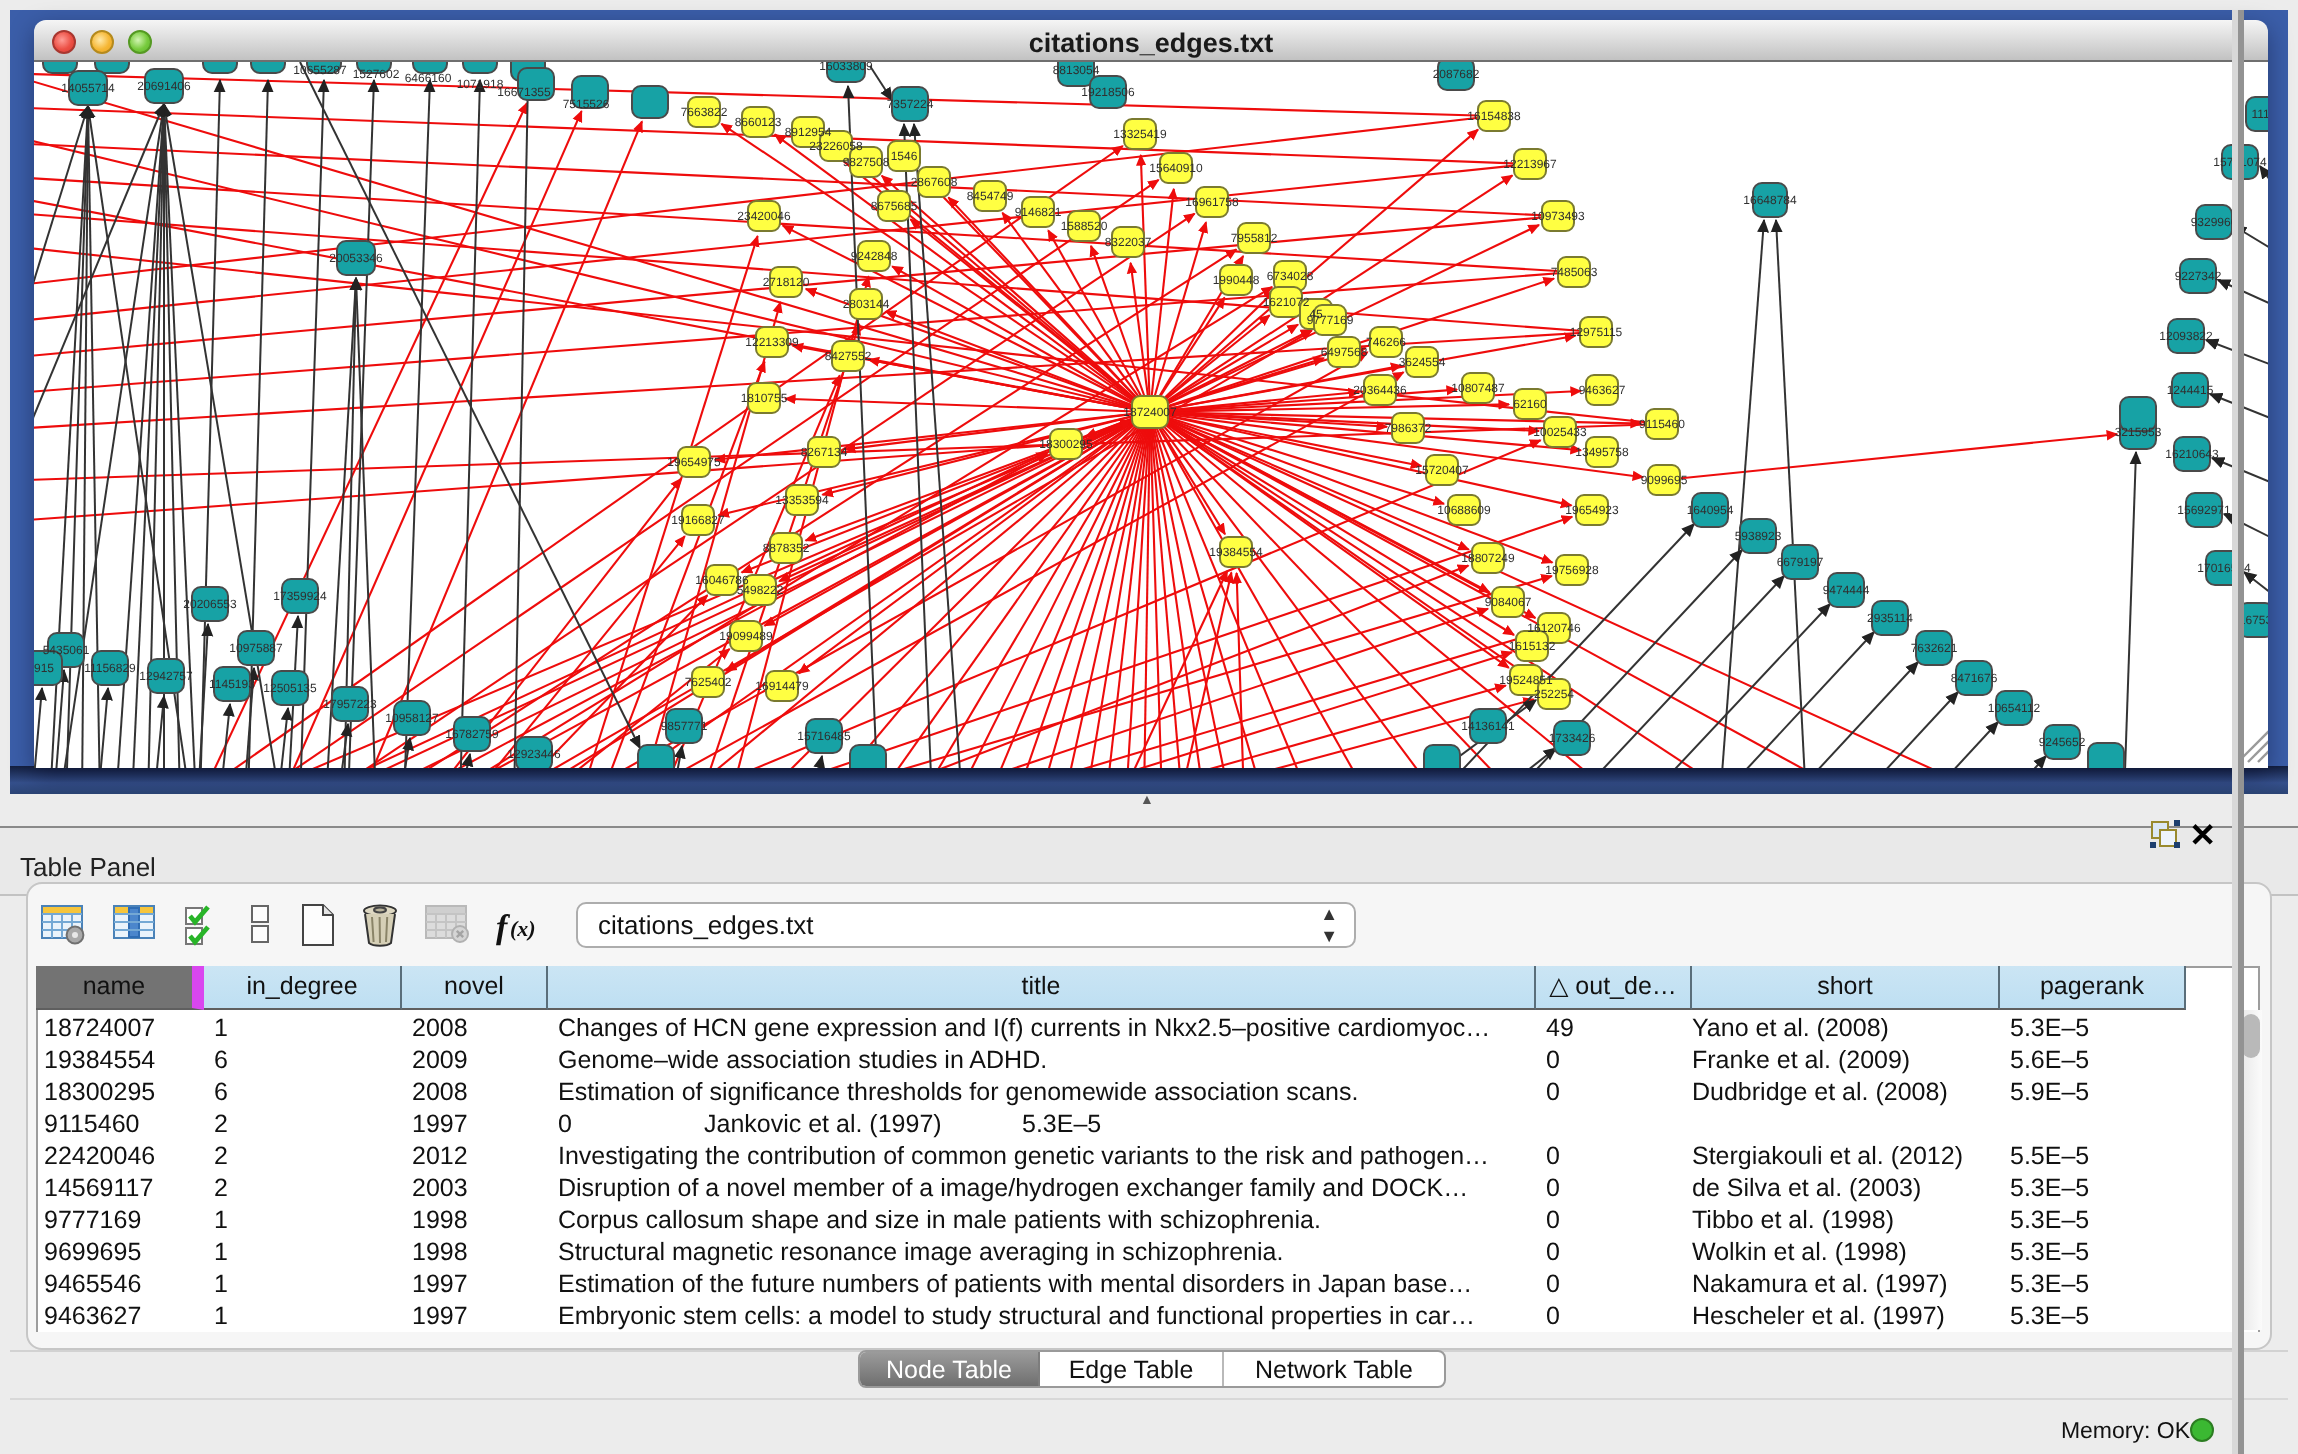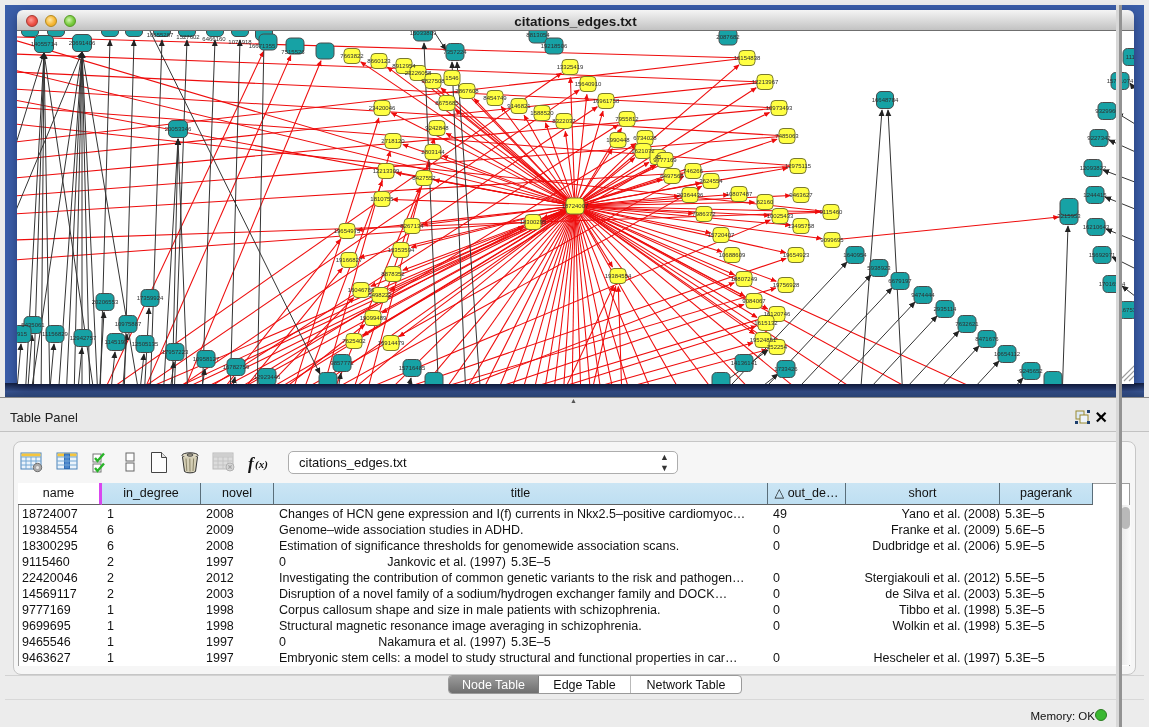--- a/index.html
+++ b/index.html
@@ -19,49 +19,49 @@
  border-bottom:1px solid #6f6f6f}
 #title{position:absolute;width:100%;text-align:center;top:4px;font-size:13.5px;
  font-weight:bold;color:#1a1a1a}
 .tl{position:absolute;top:5px;width:12px;height:12px;border-radius:50%}
 #tl1{left:9px;background:radial-gradient(circle at 4px 4px,#ff9d96,#ec5045 55%,#d93a31);border:.5px solid #a83730}
 #tl2{left:28px;background:radial-gradient(circle at 4px 4px,#ffe9a8,#f6b735 55%,#e7a322);border:.5px solid #b58a1d}
 #tl3{left:47px;background:radial-gradient(circle at 4px 4px,#d2f5b2,#78cb3e 55%,#5db32a);border:.5px solid #559a23}
 #canvas{position:absolute;left:0;top:21px;width:1117px;height:353px;background:#fff;overflow:hidden}
 
 #tpanel{position:absolute;left:0;top:397px;width:1149px;height:330px;background:#ececec}
-#tphead{position:absolute;left:0;top:0;width:1149px;height:35px;background:#e9e9e9;
+#tphead{position:absolute;left:0;top:16px;width:1149px;height:35px;background:#e9e9e9;
  border-top:1px solid #8a8a8a;border-bottom:1px solid #c2c2c2}
 #tphead .t{position:absolute;left:10px;top:12px;font-size:13px;color:#222}
 #container{position:absolute;left:13px;top:44px;width:1123px;height:234px;
  background:#f6f6f6;border:1px solid #c6c6c6;border-radius:8px}
 .combo{position:absolute;left:288px;top:451px;width:390px;height:23px;background:#fff;
  border:1px solid #adadad;border-radius:5px;font-size:13px;color:#111;line-height:21px;
  padding-left:10px}
 
 #tbl{position:absolute;left:18px;top:483px;width:1112px;height:183px;background:#fff;
  border:1px solid #9d9d9d;border-bottom:none}
 #thead{position:absolute;left:18px;top:483px;height:22px;display:flex;font-size:12.5px}
 #thead .h{height:22px;border-right:1px solid #5a6e7a;border-bottom:1px solid #5f5f5f;
  background:linear-gradient(#cbe5f4,#bedff2);text-align:center;line-height:21px;color:#111}
-#thead .h0{background:#ffffff;border-right:3px solid #d946ef}
+#thead .h0{background:#737373;border-right:6px solid #d946ef}
 #tbody{position:absolute;left:18px;top:506px;width:1112px;font-size:12.5px;color:#111}
 .tr{display:flex;height:16px;line-height:16px;white-space:nowrap}
 .c{overflow:hidden;flex:none}
 .c0{width:84px;padding-left:4px}.c1{width:99px;padding-left:5px}
 .c2{width:73px;padding-left:5px}.c3{width:494px;padding-left:5px}
-.c4{width:78px;padding-left:5px}.c5{width:154px;text-align:right}
+.c4{width:78px;padding-left:5px}.c5{width:154px;text-align:left}
 .c6{width:93px;padding-left:5px}
 
 #vsc{position:absolute;left:1119px;top:505px;width:12px;height:160px;
  background:linear-gradient(90deg,#e8e8e8,#fbfbfb);border-left:1px solid #d5d5d5}
 #vth{position:absolute;left:1120.5px;top:507px;width:9px;height:22px;background:#b9b9b9;border-radius:5px}
 
 #tabline{position:absolute;left:5px;top:675px;width:1139px;height:1px;background:#d2d2d2}
-#tabs{position:absolute;left:448px;top:675px;height:19px;display:flex;
+#tabs{position:absolute;left:429px;top:675px;height:19px;display:flex;
  border:1px solid #9a9a9a;border-radius:4px;overflow:hidden;font-size:12.5px;background:#fff}
 #tabs .tab{line-height:18px;text-align:center;color:#111;border-right:1px solid #b9b9b9}
 #tabs .sel{background:linear-gradient(#9b9b9b,#6f6f6f);color:#fff;border-right:1px solid #7d7d7d}
 #tabs .last{border-right:none}
 #memline{position:absolute;left:5px;top:699px;width:1139px;height:1px;background:#d8d8d8}
 #mem{position:absolute;right:27px;top:710px;font-size:11.5px;color:#111}
 #memdot{position:absolute;right:15px;top:709px;width:12px;height:12px;border-radius:50%;
  background:#3bb832;border:1px solid #2c7d22}
 
 #fico{position:absolute;right:31px;top:409px;width:16px;height:16px}
@@ -659,21 +659,21 @@
         <div class="c c4">0</div>
         <div class="c c5">Franke et al. (2009)</div>
         <div class="c c6">5.6E–5</div>
       </div>
 <div class="tr">
         <div class="c c0">18300295</div>
         <div class="c c1">6</div>
         <div class="c c2">2008</div>
         <div class="c c3">Estimation of significance thresholds for genomewide association scans.</div>
         <div class="c c4">0</div>
-        <div class="c c5">Dudbridge et al. (2006)</div>
+        <div class="c c5">Dudbridge et al. (2008)</div>
         <div class="c c6">5.9E–5</div>
       </div>
 <div class="tr">
         <div class="c c0">9115460</div>
         <div class="c c1">2</div>
         <div class="c c2">1997</div>
         <div class="c c4">0</div>
         <div class="c c5">Jankovic et al. (1997)</div>
         <div class="c c6">5.3E–5</div>
       </div>
@@ -683,21 +683,21 @@
         <div class="c c2">2012</div>
         <div class="c c3">Investigating the contribution of common genetic variants to the risk and pathogen…</div>
         <div class="c c4">0</div>
         <div class="c c5">Stergiakouli et al. (2012)</div>
         <div class="c c6">5.5E–5</div>
       </div>
 <div class="tr">
         <div class="c c0">14569117</div>
         <div class="c c1">2</div>
         <div class="c c2">2003</div>
-        <div class="c c3">Disruption of a novel family of a sodium/hydrogen exchanger family and DOCK…</div>
+        <div class="c c3">Disruption of a novel member of a image/hydrogen exchanger family and DOCK…</div>
         <div class="c c4">0</div>
         <div class="c c5">de Silva et al. (2003)</div>
         <div class="c c6">5.3E–5</div>
       </div>
 <div class="tr">
         <div class="c c0">9777169</div>
         <div class="c c1">1</div>
         <div class="c c2">1998</div>
         <div class="c c3">Corpus callosum shape and size in male patients with schizophrenia.</div>
         <div class="c c4">0</div>
@@ -710,20 +710,21 @@
         <div class="c c2">1998</div>
         <div class="c c3">Structural magnetic resonance image averaging in schizophrenia.</div>
         <div class="c c4">0</div>
         <div class="c c5">Wolkin et al. (1998)</div>
         <div class="c c6">5.3E–5</div>
       </div>
 <div class="tr">
         <div class="c c0">9465546</div>
         <div class="c c1">1</div>
         <div class="c c2">1997</div>
+        <div class="c c3">Estimation of the future numbers of patients with mental disorders in Japan base…</div>
         <div class="c c4">0</div>
         <div class="c c5">Nakamura et al. (1997)</div>
         <div class="c c6">5.3E–5</div>
       </div>
 <div class="tr">
         <div class="c c0">9463627</div>
         <div class="c c1">1</div>
         <div class="c c2">1997</div>
         <div class="c c3">Embryonic stem cells: a model to study structural and functional properties in car…</div>
         <div class="c c4">0</div>

